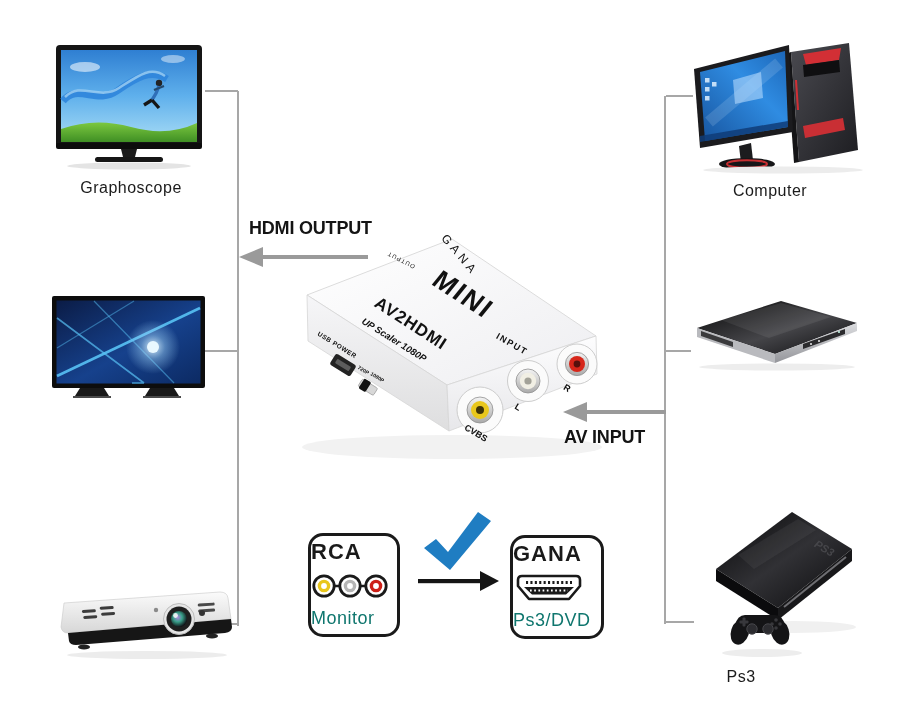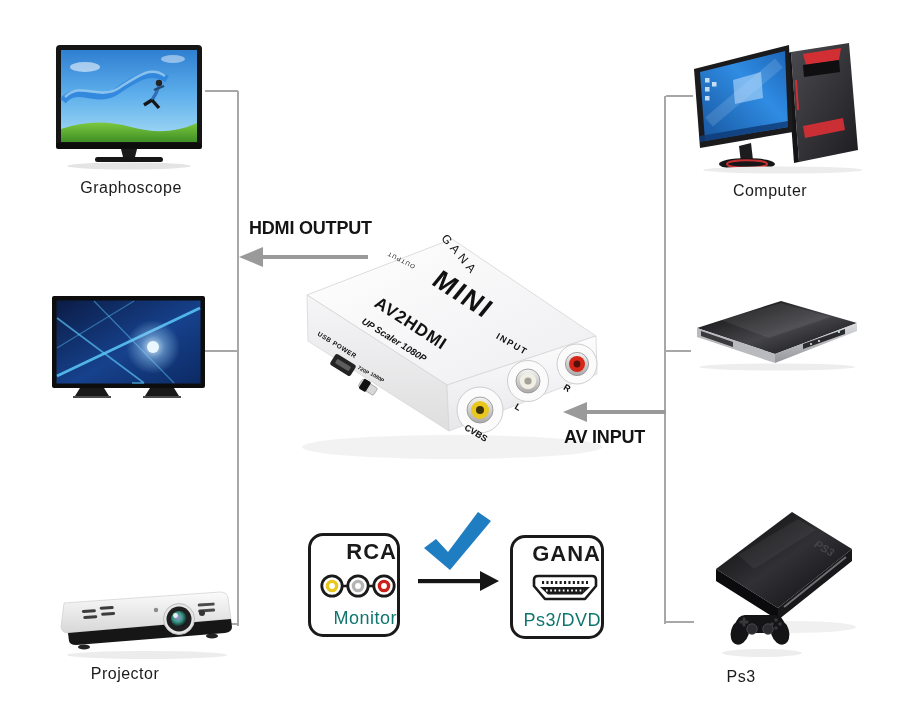--- a/index.html
+++ b/index.html
@@ -4,21 +4,21 @@
 <style>
   html,body{margin:0;padding:0;background:#fff;}
   .stage{position:relative;width:900px;height:728px;background:#ffffff;overflow:hidden;
          font-family:"Liberation Sans",sans-serif;color:#161616;}
   .dev{position:absolute;margin:0;padding:0;}
   .dev-label{position:absolute;font-size:16px;letter-spacing:.5px;color:#1b1b1b;text-align:center;white-space:nowrap;}
   .anno{position:absolute;font-size:18px;font-weight:700;letter-spacing:-.2px;color:#141414;white-space:nowrap;}
   .ln{position:absolute;background:#a7a7a7;}
   .arrow-head-left{position:absolute;width:0;height:0;border-top:10px solid transparent;border-bottom:10px solid transparent;border-right:24px solid #9a9a9a;}
   .badge{position:absolute;width:86px;height:86px;border:3px solid #1a1a1a;border-radius:15px;background:#fff;
-         display:flex;flex-direction:column;align-items:flex-end;justify-content:space-between;padding:5px 0 7px 0;box-sizing:content-box;}
+         display:flex;flex-direction:column;align-items:flex-start;justify-content:space-between;padding:5px 0 7px 0;box-sizing:content-box;}
   .badge-title{font-size:22px;font-weight:800;letter-spacing:1px;color:#1a1a1a;line-height:1;}
   .badge-sub{font-size:18px;color:#0f766e;letter-spacing:.5px;line-height:1;}
   .boxtext{font-family:"Liberation Sans",sans-serif;fill:#111;}
 </style>
 </head>
 <body>
 
 <div class="stage">
 
   <div class="ln" style="left:237px;top:91px;width:2px;height:535px"></div>
@@ -122,21 +122,20 @@
       <circle cx="127" cy="36" r="12.5" fill="#1f1f1f"></circle>
       <circle cx="127" cy="36" r="8" fill="url(#lensG)"></circle>
       <circle cx="123.5" cy="32.5" r="2.4" fill="#ffffff" opacity=".85"></circle>
       <circle cx="150" cy="30" r="3" fill="#333"></circle>
       <circle cx="104" cy="27" r="2.2" fill="#8a8a8a"></circle>
       <ellipse cx="32" cy="64" rx="6" ry="2.5" fill="#222"></ellipse>
       <ellipse cx="160" cy="53" rx="6" ry="2.5" fill="#222"></ellipse>
       <ellipse cx="95" cy="72" rx="80" ry="4" fill="#ececec"></ellipse>
     </svg>
   </figure>
-  <div class="dev-label" style="left:35px;top:665px;width:180px">Projector</div>
 
   <figure class="dev" style="left:691px;top:38px;width:176px;height:136px">
     <svg width="176" height="136" viewBox="0 0 176 136">
       <defs>
         <linearGradient id="twrG" x1="0" y1="0" x2="1" y2="1">
           <stop offset="0" stop-color="#4a4a50"></stop>
             <stop offset="1" stop-color="#1d1d21"></stop>
         </linearGradient>
         <linearGradient id="scrG" x1="0" y1="1" x2="1" y2="0">
           <stop offset="0" stop-color="#17549e"></stop>

